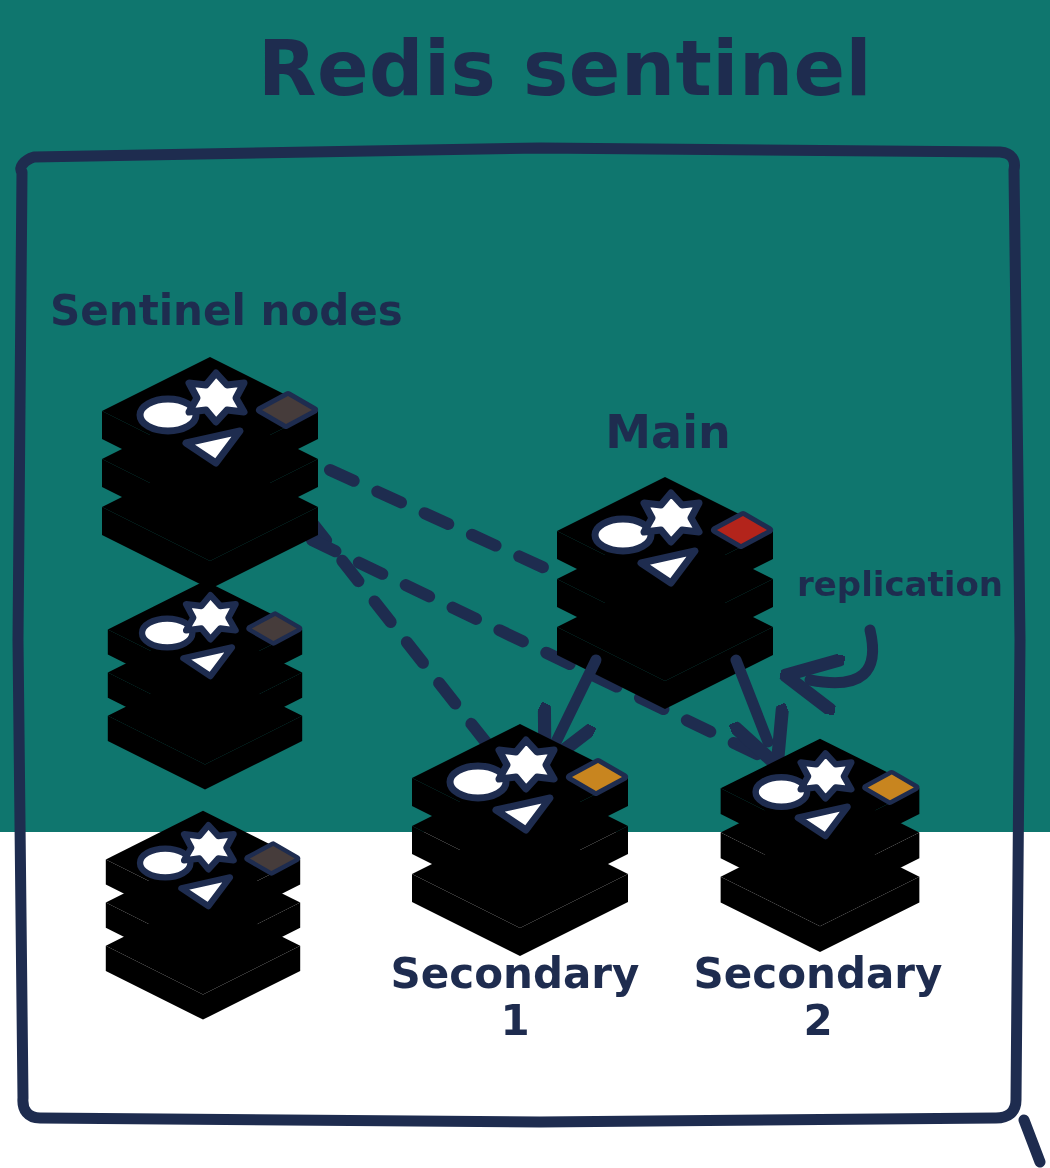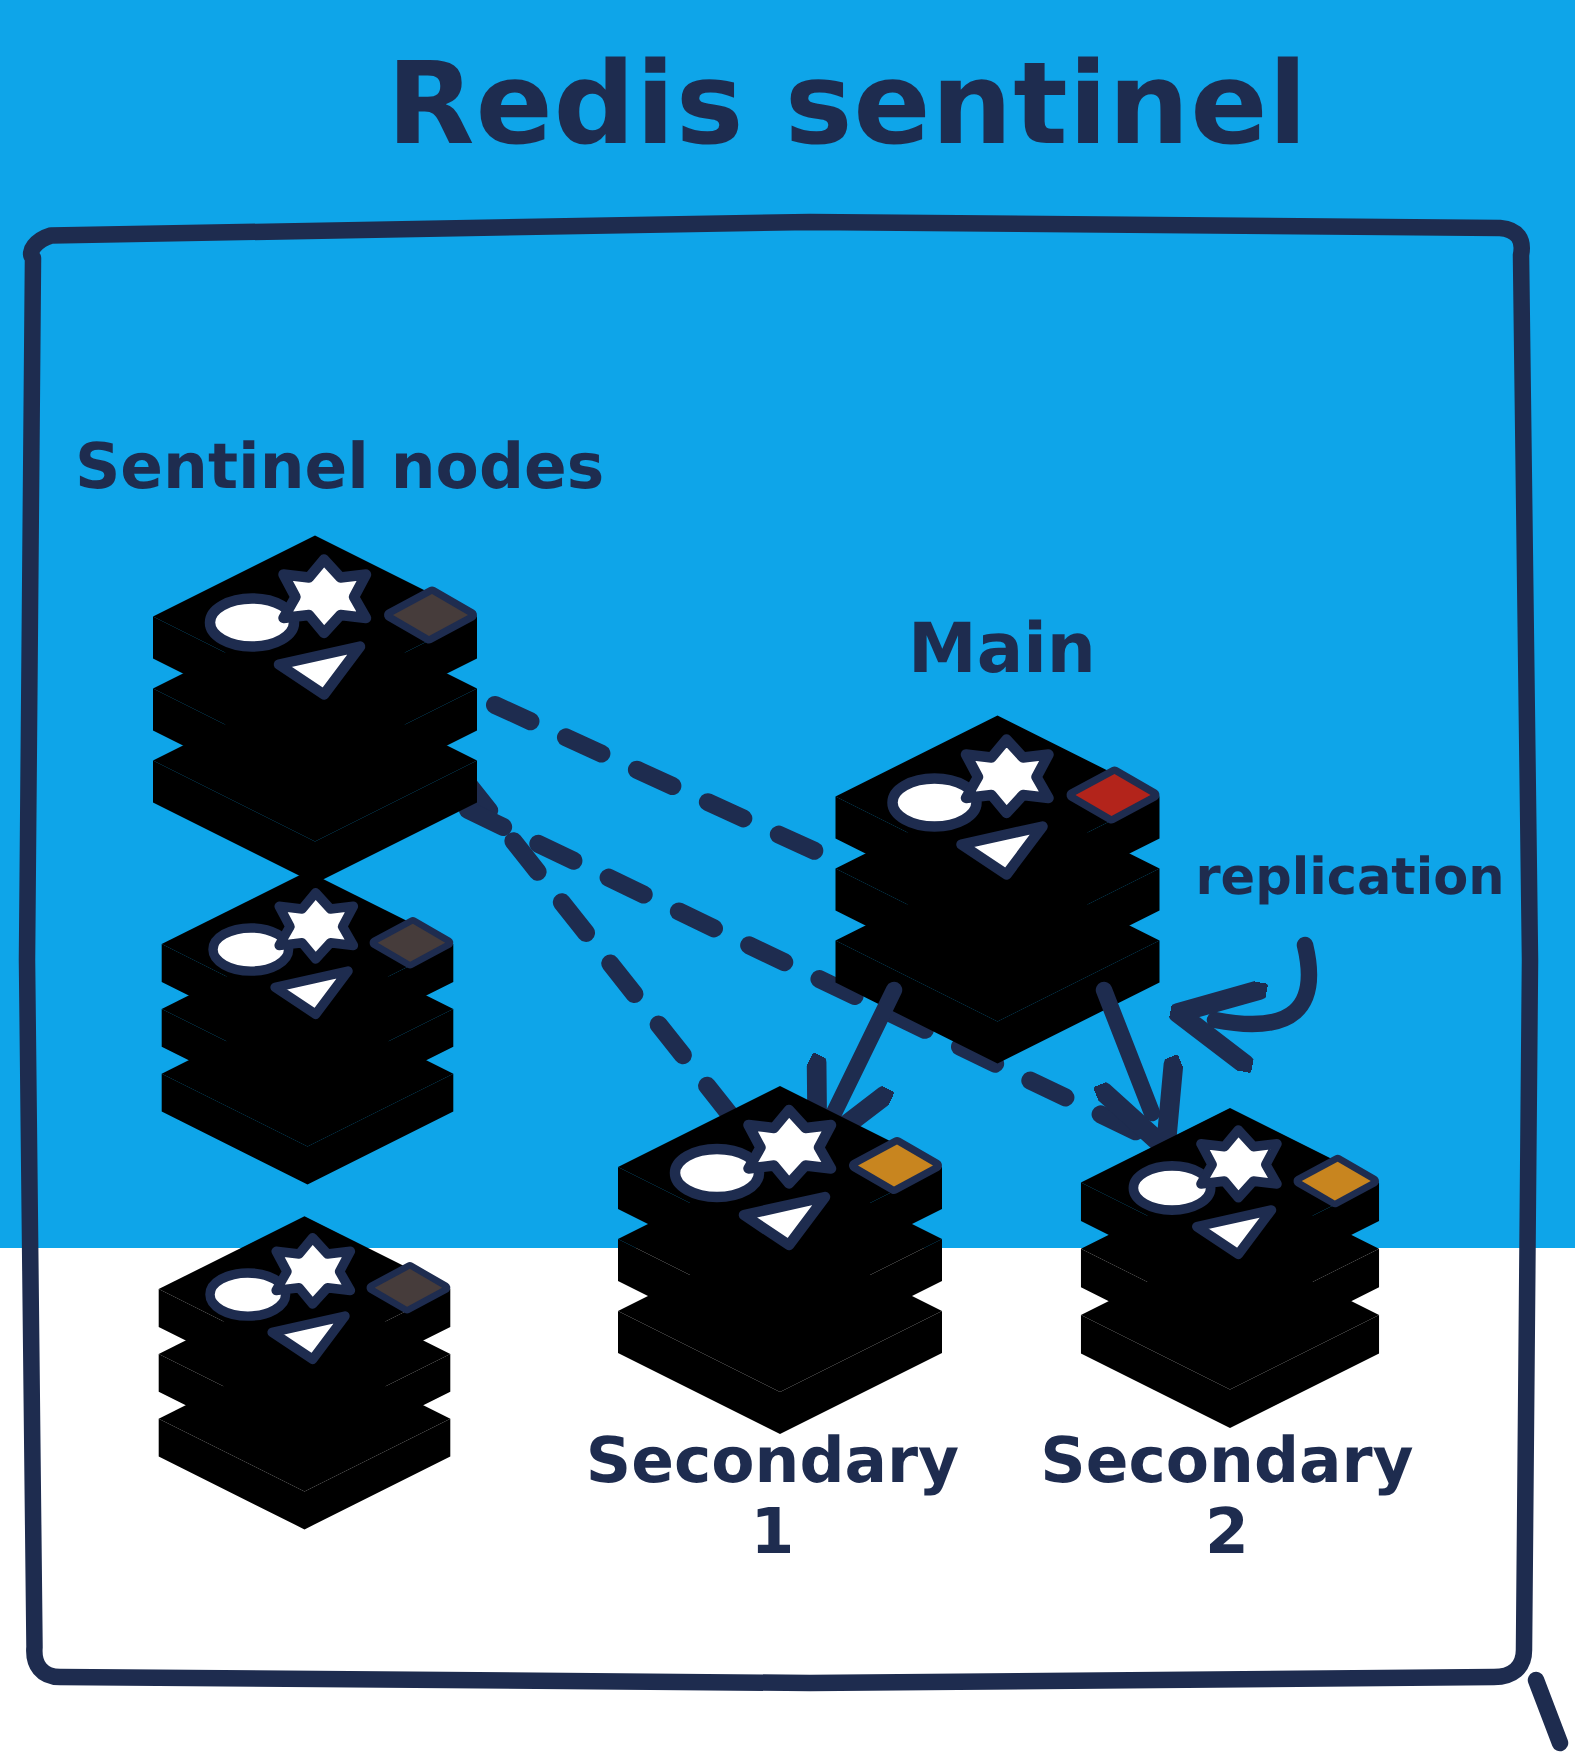--- a/index.html
+++ b/index.html
@@ -10,21 +10,21 @@
   body {
     width: 1050px;
     height: 1168px;
     font-family: "DejaVu Sans", sans-serif;
     overflow: hidden;
   }
   #stage {
     position: relative;
     width: 1050px;
     height: 832px;
-    background: #0ea5e9;
+    background: #0f766e;
   }
   #stage svg {
     position: absolute;
     top: 0;
     left: 0;
   }
   .hand-title {
     font-family: "DejaVu Sans", sans-serif;
     font-weight: 700;
     letter-spacing: 0.5px;

